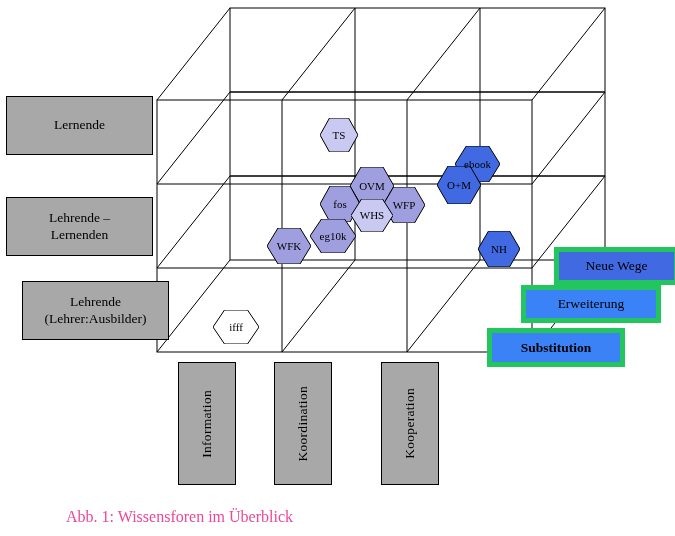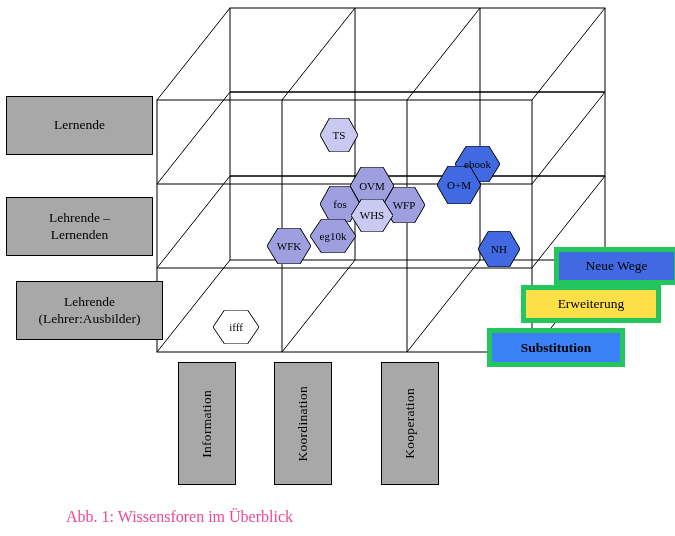--- a/index.html
+++ b/index.html
@@ -40,21 +40,21 @@
   }
 
   
   .legend{
     border:5px solid #22c55e;
     font-size:13.5px;
     display:flex;align-items:center;justify-content:center;
     color:#000;
   }
   .legend.neue{background:#4169e1;color:#000;}
-  .legend.erw{background:#fde047;}
+  .legend.erw{background:#3b82f6;}
   .legend.sub{background:#3b82f6;font-weight:bold;}
 
   
   #cube{position:absolute;left:0;top:0;}
 
   
   .hex{
     position:absolute;
     display:flex;align-items:center;justify-content:center;
     font-size:11px;
@@ -114,21 +114,21 @@
 
   <div class="catbox abs" style="left:6px;top:96px;width:145px;height:57px;text-align:center;">
     <span>Lernende</span>
   </div>
 
   <div class="catbox abs" style="left:6px;top:197px;width:145px;height:57px;white-space:pre-line;">
     <span>Lehrende –
 Lernenden</span>
   </div>
 
-  <div class="catbox abs" style="left:16px;top:281px;width:145px;height:57px;white-space:pre-line;">
+  <div class="catbox abs" style="left:22px;top:281px;width:145px;height:57px;white-space:pre-line;">
     <span>Lehrende
 (Lehrer:Ausbilder)</span>
   </div>
 
   <div class="vbox abs" style="left:178px;top:362px;width:56px;height:121px;">
     <span>Information</span>
   </div>
 
   <div class="vbox abs" style="left:274px;top:362px;width:56px;height:121px;">
     <span>Koordination</span>

